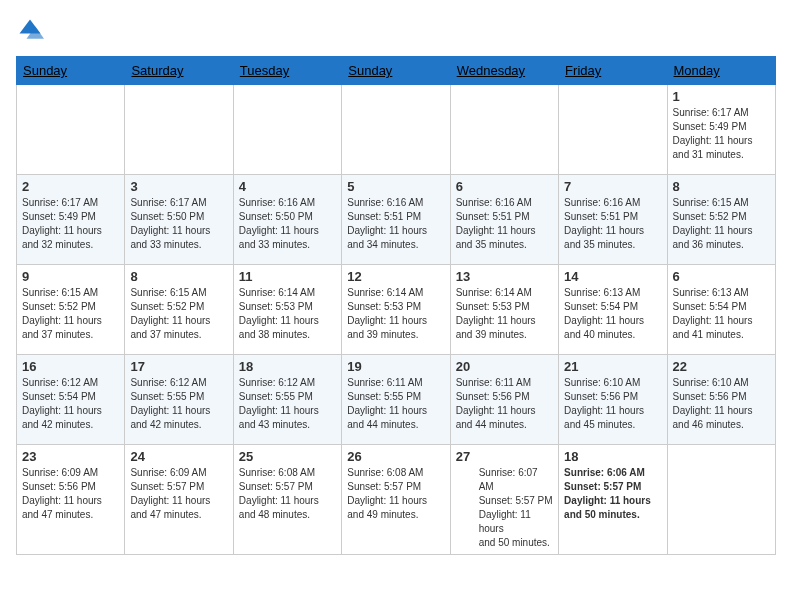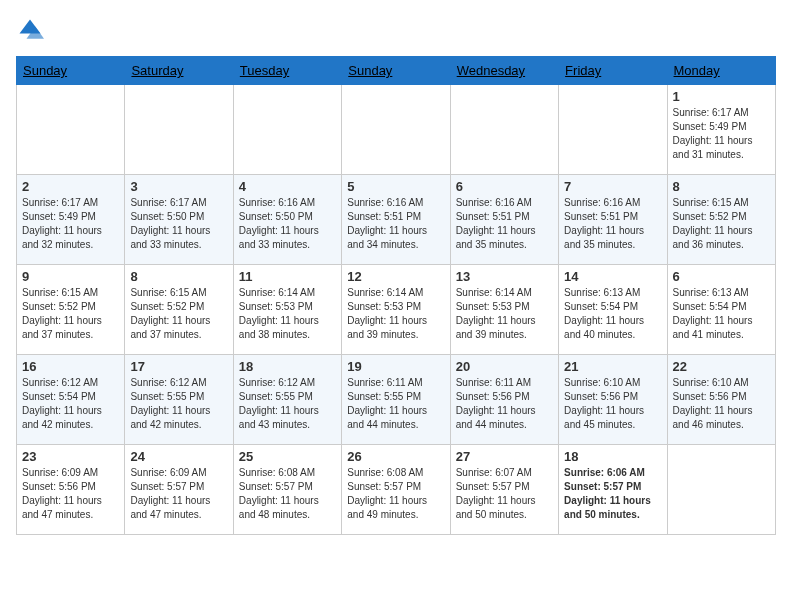--- a/index.html
+++ b/index.html
@@ -317,21 +317,21 @@
         </td>
         <td>
           <span class="day-number">26</span>
           <div class="day-info" style="white-space: pre-line;">Sunrise: 6:08 AM
 Sunset: 5:57 PM
 Daylight: 11 hours
 and 49 minutes.</div>
         </td>
         <td>
           <span class="day-number">27</span>
-          <div class="day-info" style="white-space: pre-line;">Sunrise: 6:07 AM
+          <div class="day-info" style="white-space: pre-line; margin-left: 23px;">Sunrise: 6:07 AM
 Sunset: 5:57 PM
 Daylight: 11 hours
 and 50 minutes.</div>
         </td>
         <td>
           <span class="day-number">18</span>
           <div class="day-info" style="white-space: pre-line; font-weight: bold;">Sunrise: 6:06 AM
 Sunset: 5:57 PM
 Daylight: 11 hours
 and 50 minutes.</div>

